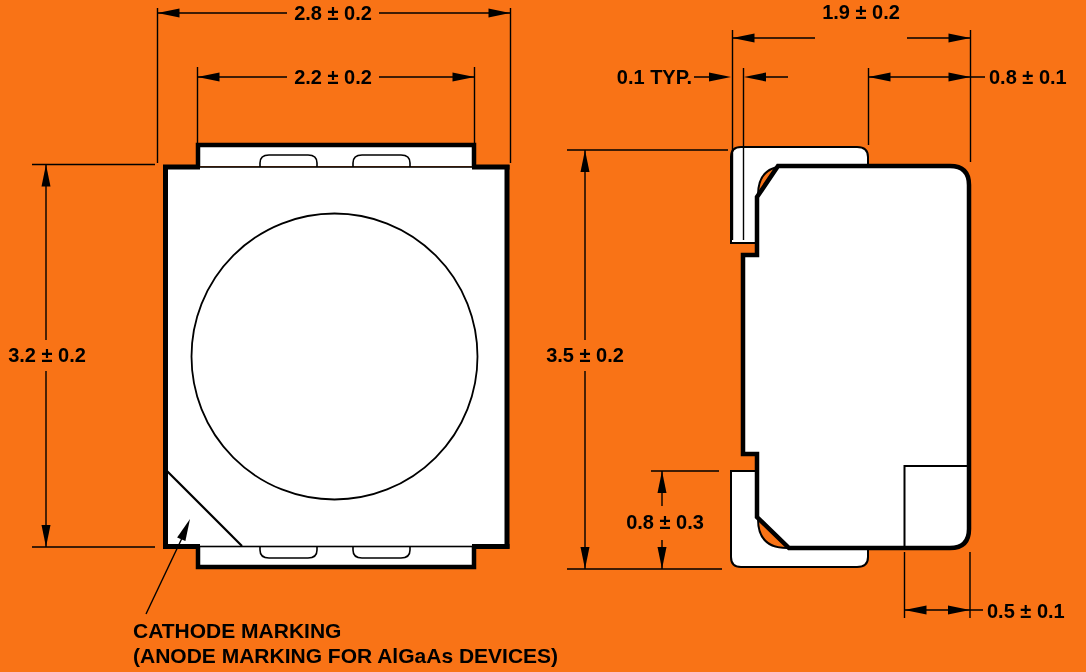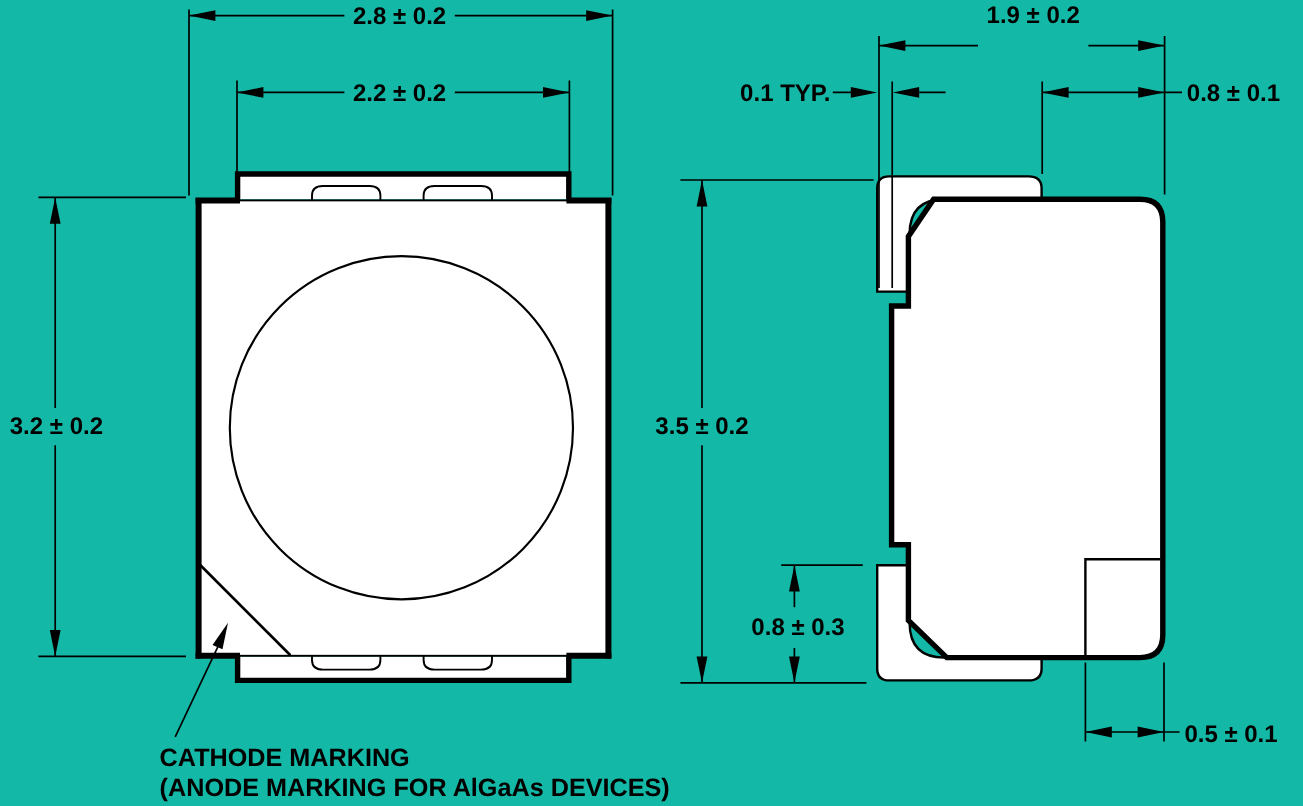--- a/index.html
+++ b/index.html
@@ -7,21 +7,21 @@
     padding: 0;
     background: #ffffff;
     width: 1086px;
     height: 672px;
     overflow: hidden;
   }
   .drawing-wrap {
     position: relative;
     width: 1086px;
     height: 672px;
-    background: #14b8a6;
+    background: #f97316;
     text-align: right;
   }
   svg {
     display: block;
   }
   .dim-text {
     font-family: "Liberation Sans", "DejaVu Sans", sans-serif;
     font-weight: bold;
     font-size: 20px;
     fill: #000000;

